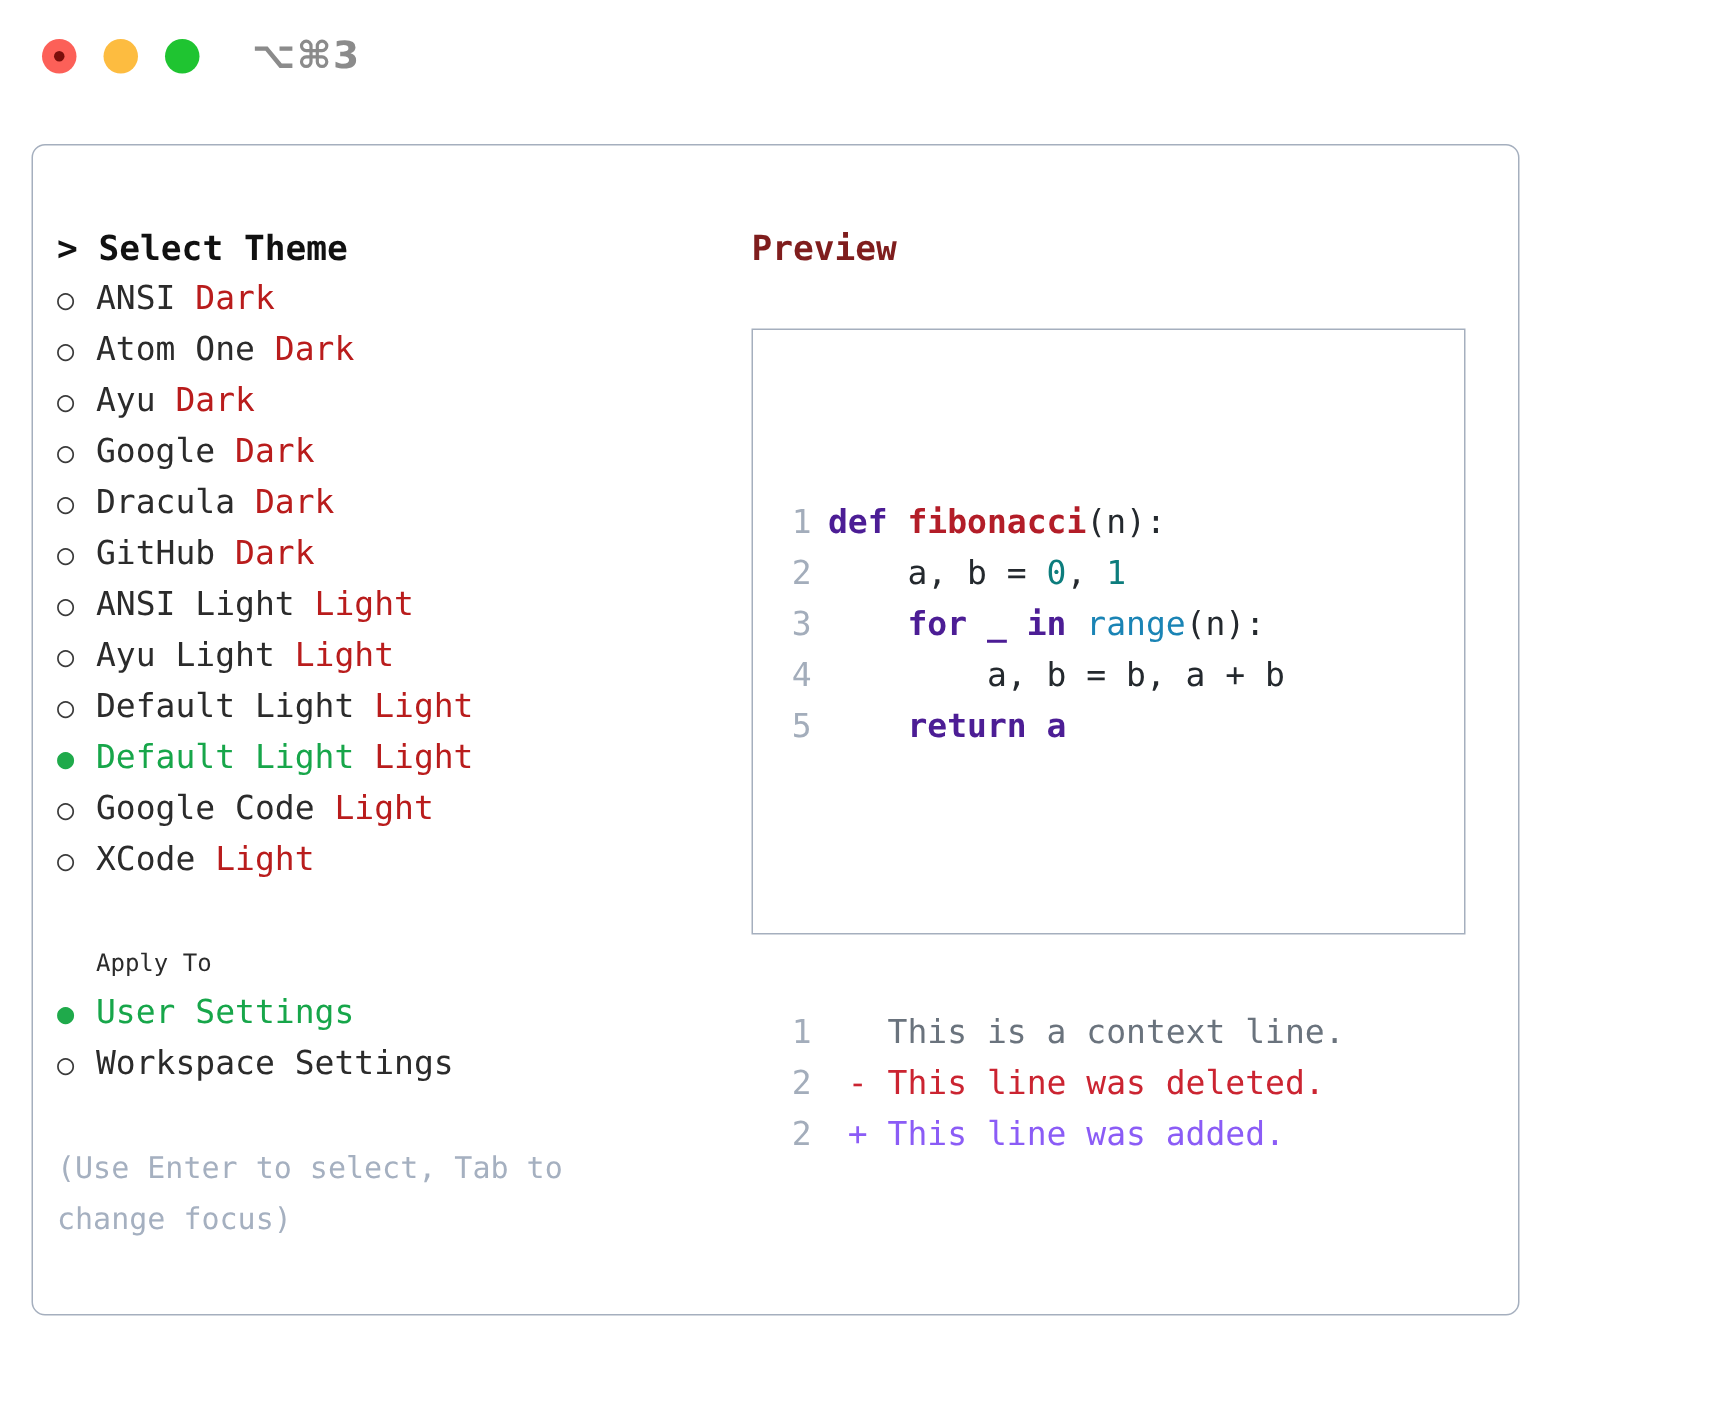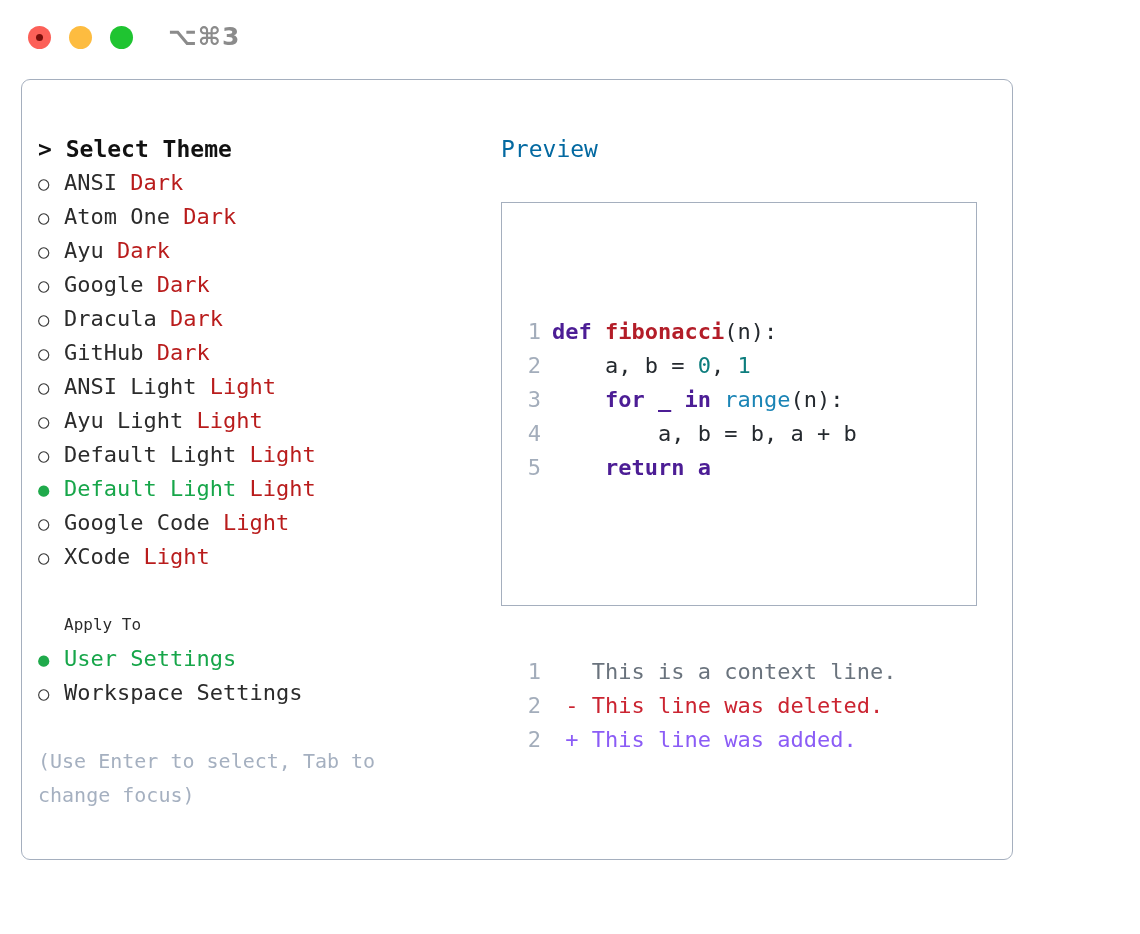--- a/index.html
+++ b/index.html
@@ -61,21 +61,21 @@
     font-family: "DejaVu Sans", sans-serif;
     font-size: 25px;
     font-weight: 700;
     color: #8b8b8b;
     letter-spacing: 1px;
   }
   
   .panel {
     position: absolute;
     left: 21px;
-    top: 79px;
+    top: 96px;
     width: 992px;
     height: 781px;
     border: 1px solid #a5afbe;
     border-radius: 9px;
     box-sizing: border-box;
     background: #ffffff;
   }
   
   .left-col {
     position: absolute;
@@ -127,22 +127,22 @@
   }
   
   .right-col {
     position: absolute;
     left: 479px;
     top: 52px;
     width: 490px;
   }
   .preview-title {
     font-size: 23px;
-    font-weight: 400;
-    color: #0369a1;
+    font-weight: 700;
+    color: #7f1d1d;
     line-height: 34px;
   }
   .preview-box {
     margin-top: 36px;
     width: 476px;
     height: 404px;
     border: 1px solid #a5afbe;
     box-sizing: border-box;
     background: #ffffff;
     position: relative;

